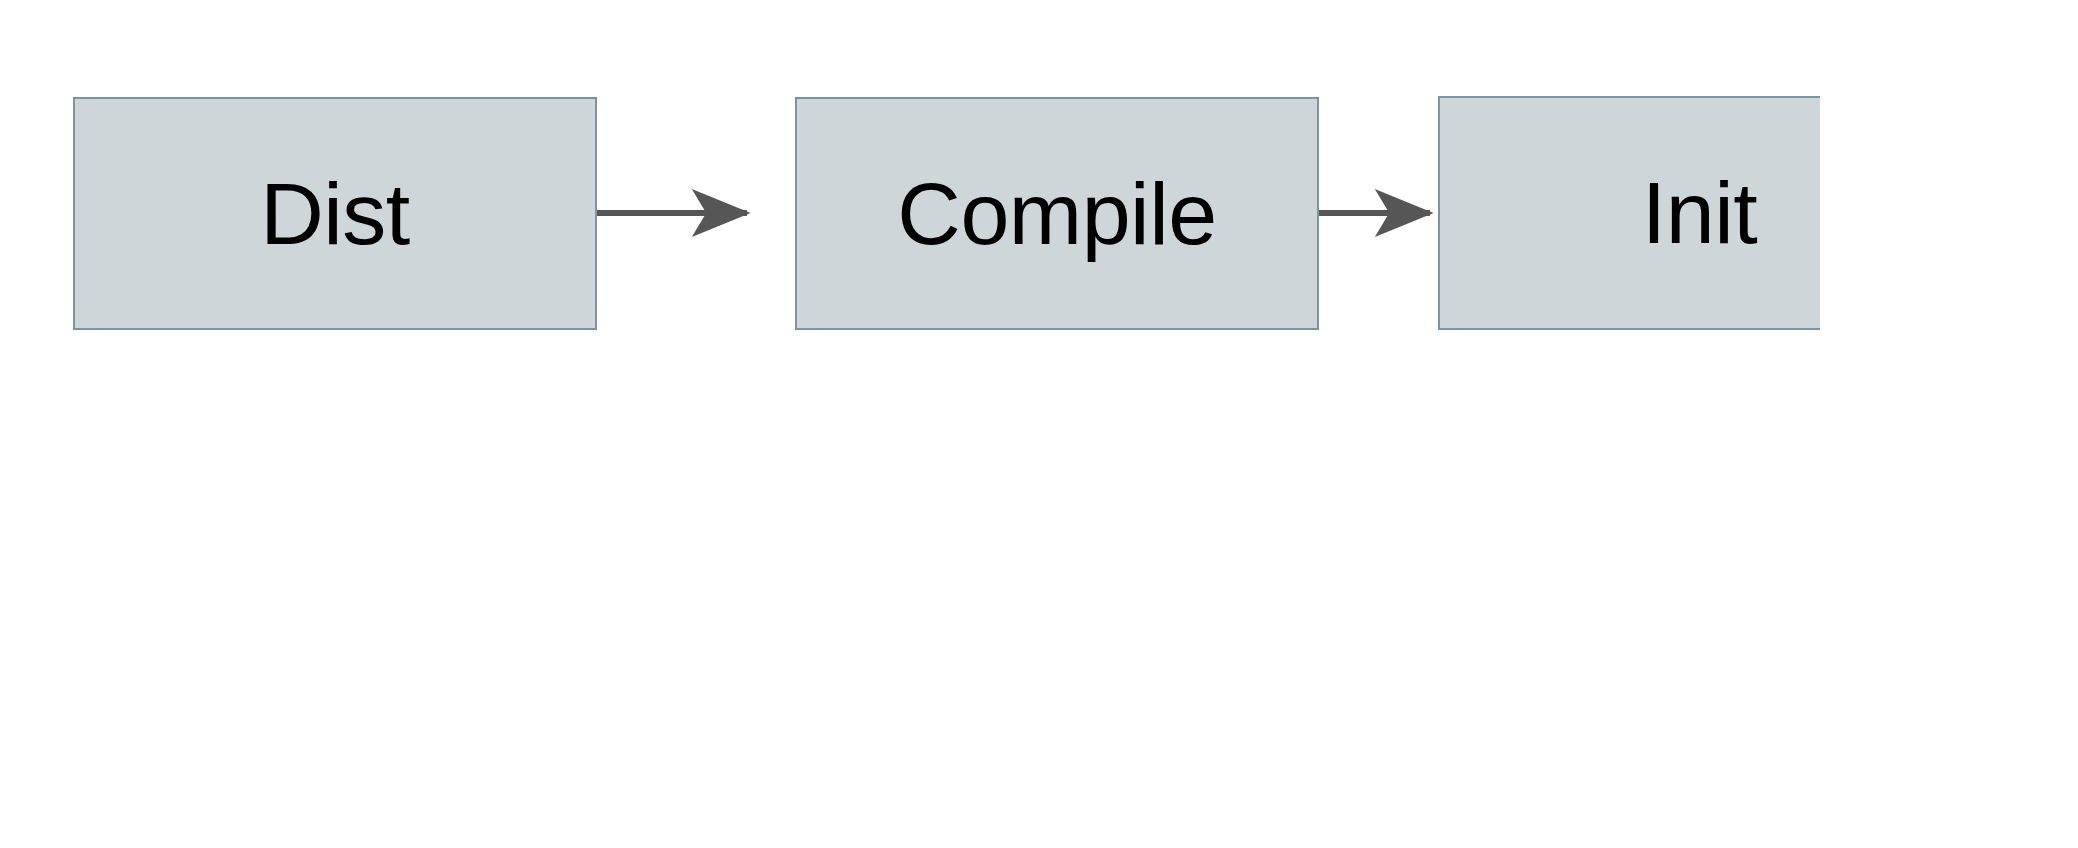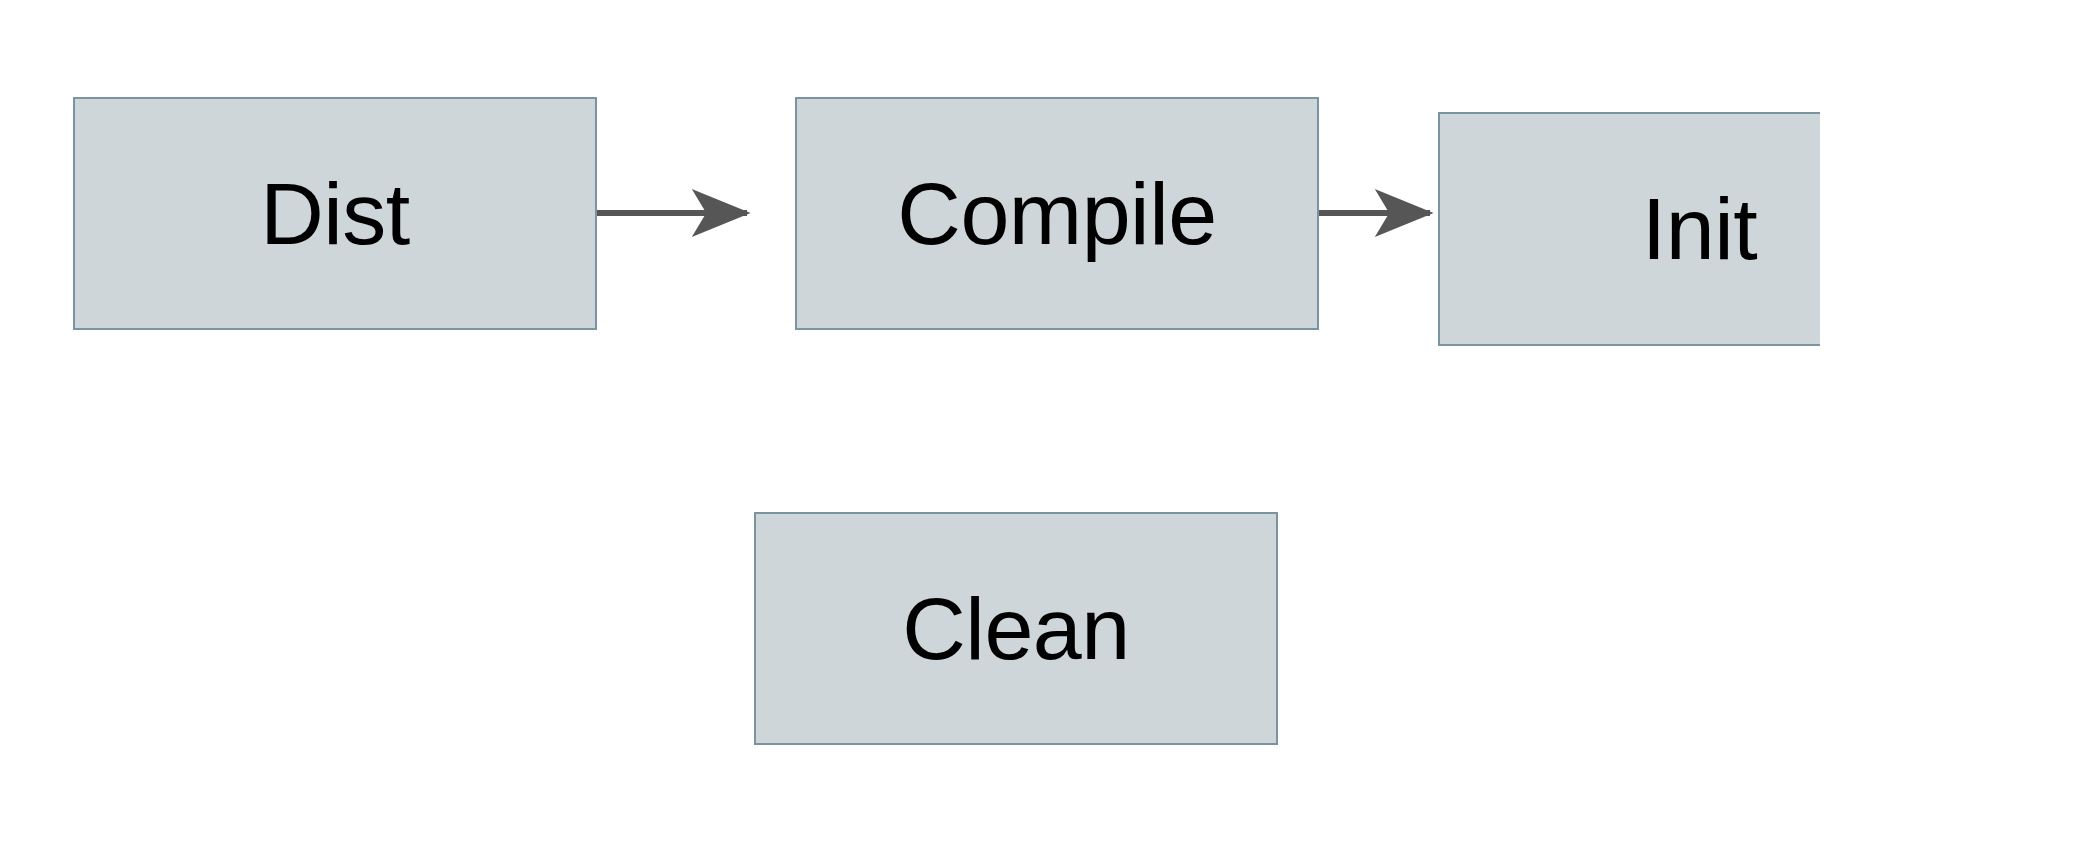--- a/index.html
+++ b/index.html
@@ -32,21 +32,21 @@
     font-weight: 300;
     font-size: 88px;
     line-height: 1;
     color: #000000;
     letter-spacing: -0.5px;
     white-space: nowrap;
     user-select: none;
   }
   #node-dist   { left: 73px;   top: 97px; width: 524px; height: 233px; }
   #node-compile{ left: 755px;  top: 97px; width: 524px; height: 233px; margin-left: 40px; }
-  #node-init   { left: 1438px; top: 96px; width: 523px; height: 234px; margin-top: 16px; }
+  #node-init   { left: 1438px; top: 96px; width: 523px; height: 234px; }
   #node-clean  { left: 754px;  top: 512px; width: 524px; height: 233px; }
 
   .edge-layer {
     position: absolute;
     left: 0;
     top: 0;
     width: 2078px;
     height: 848px;
     pointer-events: none;
   }
@@ -80,17 +80,14 @@
   </div>
 
   <div class="node" id="node-compile">
     <span class="node-label">Compile</span>
   </div>
 
   <div class="node" id="node-init">
     <span class="node-label">Init</span>
   </div>
 
-  <div class="node" id="node-clean">
-    <span class="node-label">Clean</span>
-  </div>
 
 </div>
 
 </body></html>

